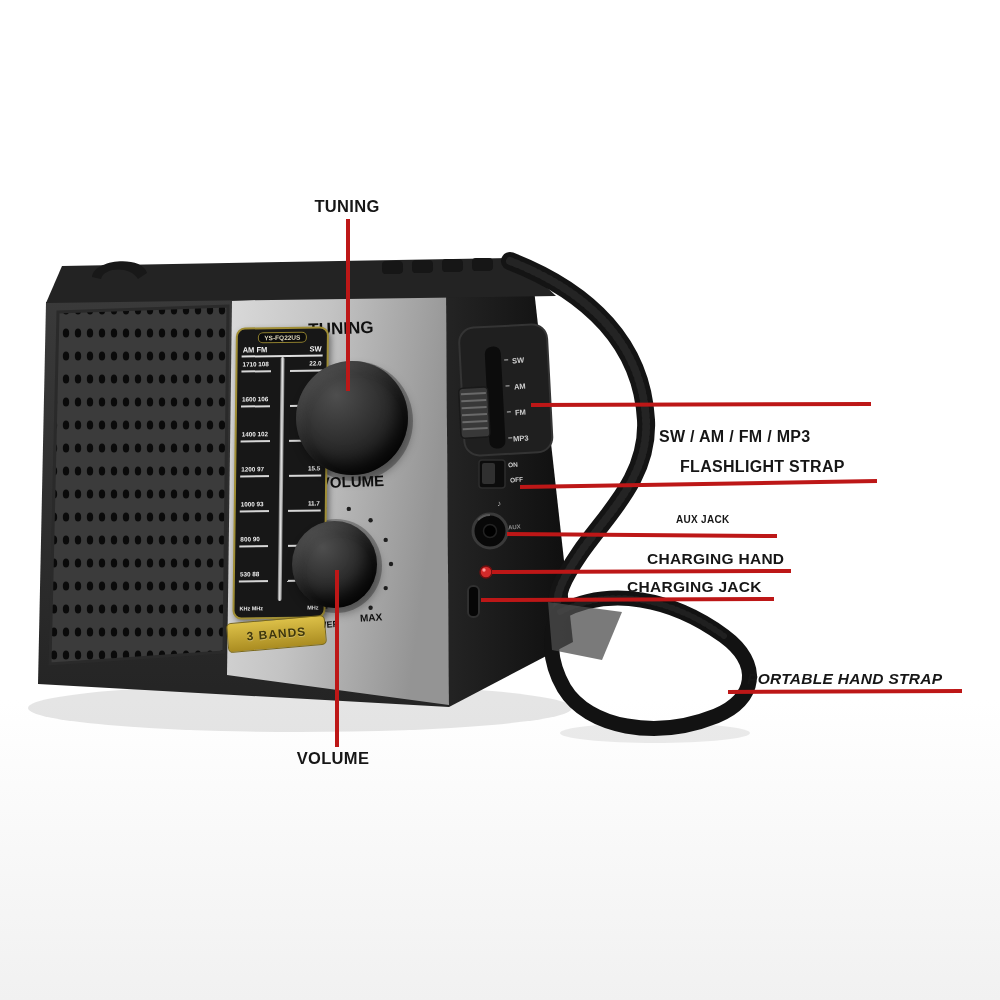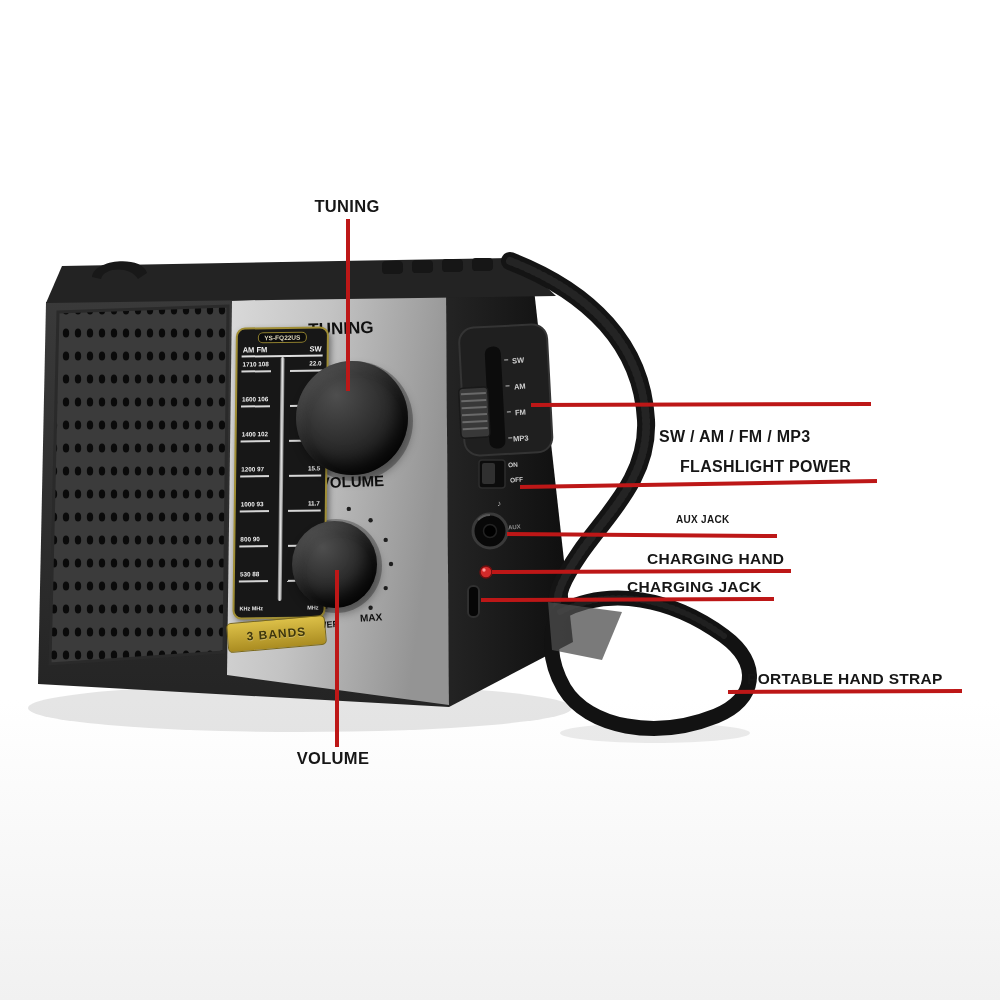--- a/index.html
+++ b/index.html
@@ -233,19 +233,19 @@
       <line x1="507" y1="534" x2="777" y2="536"></line>
       <line x1="492" y1="572" x2="791" y2="571"></line>
       <line x1="481" y1="600" x2="774" y2="599"></line>
       <line x1="728" y1="692" x2="962" y2="691"></line>
     </g>
   </svg>
 
   <div class="note" style="left:297px;top:197px;width:100px;text-align:center;font-size:16.5px;">TUNING</div>
   <div class="note" style="left:283px;top:749px;width:100px;text-align:center;font-size:16.5px;">VOLUME</div>
   <div class="note" style="left:659px;top:380px;font-size:16px;margin-top:48px;">SW / AM / FM / MP3</div>
-  <div class="note" style="left:680px;top:458px;font-size:16px;">FLASHLIGHT POWER</div>
+  <div class="note" style="left:680px;top:458px;font-size:16px;">FLASHLIGHT STRAP</div>
   <div class="note" style="left:676px;top:514px;font-size:10px;">AUX JACK</div>
   <div class="note" style="left:647px;top:550px;font-size:15.5px;">CHARGING HAND</div>
   <div class="note" style="left:627px;top:578px;font-size:15.5px;text-align:right;">CHARGING JACK</div>
-  <div class="note" style="left:747px;top:670px;font-size:15.5px;">PORTABLE HAND STRAP</div>
+  <div class="note" style="left:747px;top:670px;font-size:15.5px;font-style:italic;">PORTABLE HAND STRAP</div>
 
 </div>
 
 </body></html>

